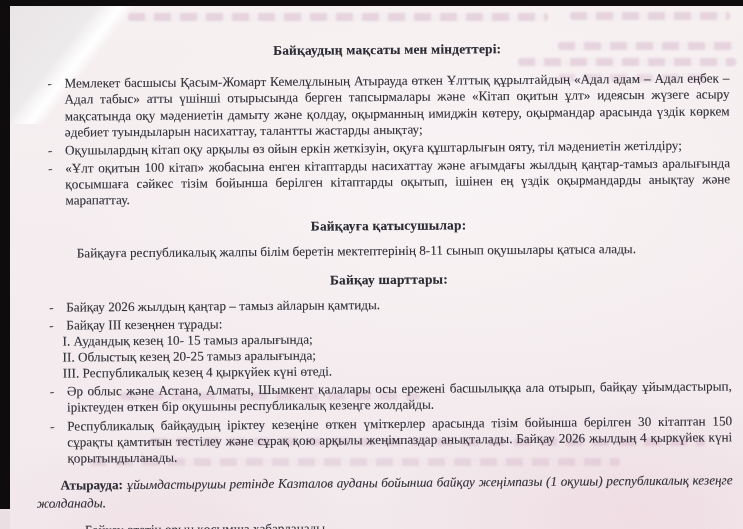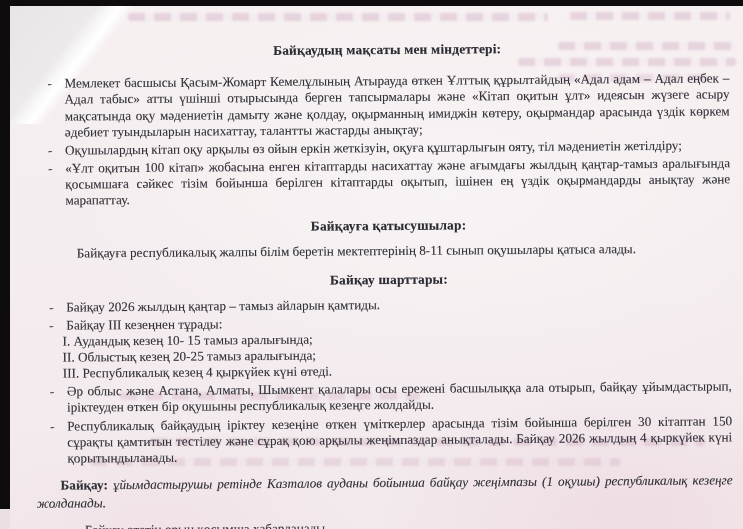--- a/index.html
+++ b/index.html
@@ -128,21 +128,21 @@
         <li>
           <span class="dash">-</span>
           <span>Әр облыс және Астана, Алматы, Шымкент қалалары осы ережені басшылыққа ала отырып, байқау ұйымдастырып, іріктеуден өткен бір оқушыны республикалық кезеңге жолдайды.</span>
         </li>
         <li>
           <span class="dash">-</span>
           <span>Республикалық байқаудың іріктеу кезеңіне өткен үміткерлер арасында тізім бойынша берілген 30 кітаптан 150 сұрақты қамтитын тестілеу және сұрақ қою арқылы жеңімпаздар анықталады. Байқау 2026 жылдың 4 қыркүйек күні қорытындыланады.</span>
         </li>
       </ul>
 
-      <p class="note"><span class="note-label">Байқау:</span> <span class="note-text">ұйымдастырушы ретінде Казталов ауданы бойынша байқау жеңімпазы (1 оқушы) республикалық кезеңге жолданады.</span></p>
+      <p class="note"><span class="note-label">Атырауда:</span> <span class="note-text">ұйымдастырушы ретінде Казталов ауданы бойынша байқау жеңімпазы (1 оқушы) республикалық кезеңге жолданады.</span></p>
 
       <ul class="finallist">
         <li class="single">
           <span class="dash">-</span>
           <span>Байқау өтетін орын қосымша хабарланады.</span>
         </li>
 
       </ul>
 
     </div>

